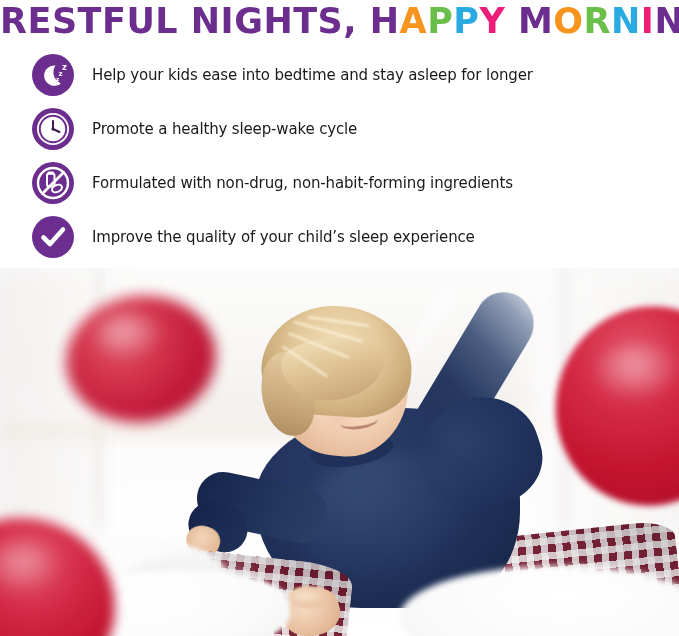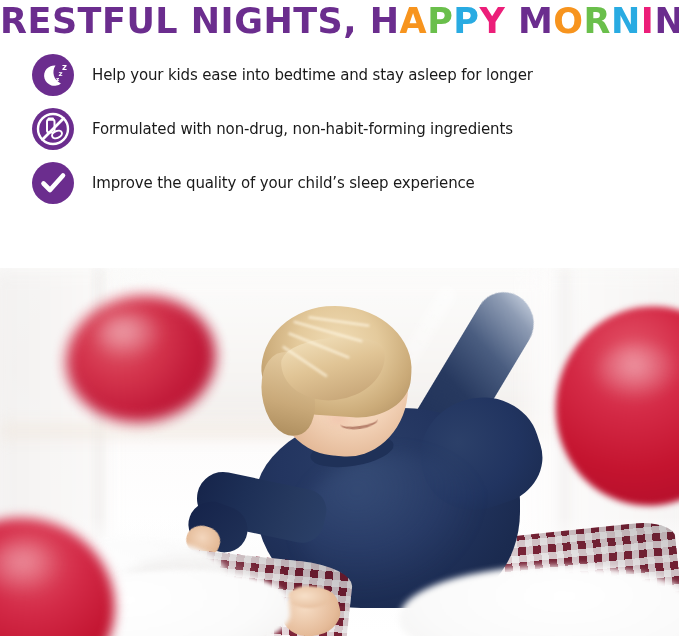--- a/index.html
+++ b/index.html
@@ -364,20 +364,33 @@
           <circle cx="22" cy="22" r="21" fill="#6b2d8e"></circle>
           <path d="M24.5 12.5a10.2 10.2 0 1 0 5.4 17.9 12 12 0 0 1-5.4-17.9z" fill="#ffffff"></path>
           <text x="31" y="17" font-family="DejaVu Sans, sans-serif" font-size="8.5" font-weight="bold" fill="#ffffff">z</text>
           <text x="27.5" y="23" font-family="DejaVu Sans, sans-serif" font-size="7" font-weight="bold" fill="#ffffff">z</text>
           <text x="25" y="28" font-family="DejaVu Sans, sans-serif" font-size="5.5" font-weight="bold" fill="#ffffff">z</text>
         </svg>
       </span>
       <span class="ftext">Help your kids ease into bedtime and stay asleep for longer</span>
     </div>
 
+    <div class="frow">
+      <span class="ficon">
+        <svg viewBox="0 0 44 44">
+          <circle cx="22" cy="22" r="21" fill="#6b2d8e"></circle>
+          <circle cx="22" cy="22" r="16" fill="#ffffff"></circle>
+          <circle cx="22" cy="22" r="13.2" fill="none" stroke="#6b2d8e" stroke-width="2"></circle>
+          <line x1="22" y1="22" x2="22" y2="14" stroke="#3b1a52" stroke-width="2" stroke-linecap="round"></line>
+          <line x1="22" y1="22" x2="28.5" y2="25" stroke="#3b1a52" stroke-width="2" stroke-linecap="round"></line>
+          <circle cx="22" cy="22" r="1.6" fill="#3b1a52"></circle>
+        </svg>
+      </span>
+      <span class="ftext">Promote a healthy sleep-wake cycle</span>
+    </div>
 
     <div class="frow">
       <span class="ficon">
         <svg viewBox="0 0 44 44">
           <circle cx="22" cy="22" r="21" fill="#6b2d8e"></circle>
           <circle cx="22" cy="22" r="15" fill="none" stroke="#ffffff" stroke-width="2.4"></circle>
           <rect x="16" y="12.5" width="7.5" height="13" rx="2.2" fill="none" stroke="#ffffff" stroke-width="2"></rect>
           <rect x="16.6" y="10.6" width="6.3" height="3" rx="1" fill="#ffffff"></rect>
           <ellipse cx="26" cy="27.5" rx="5.2" ry="3.4" fill="none" stroke="#ffffff" stroke-width="2" transform="rotate(-24 26 27.5)"></ellipse>
           <line x1="11.5" y1="32.5" x2="32.5" y2="11.5" stroke="#ffffff" stroke-width="2.8" stroke-linecap="round"></line>

